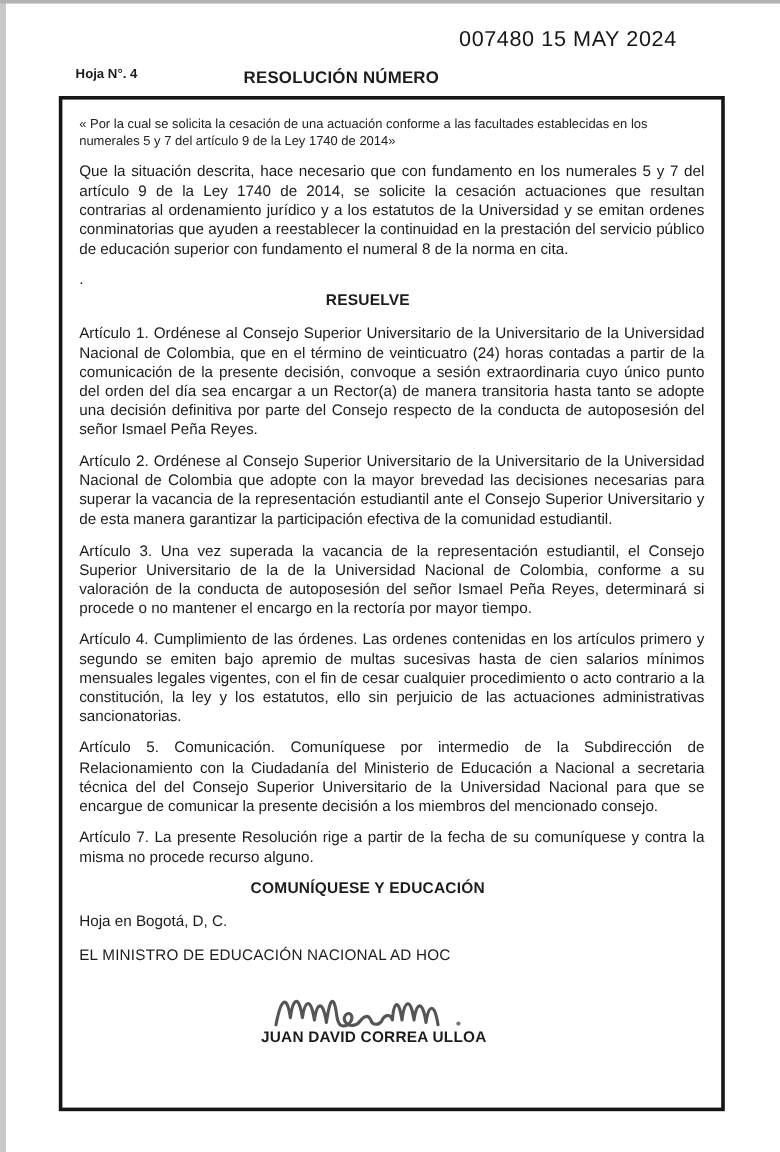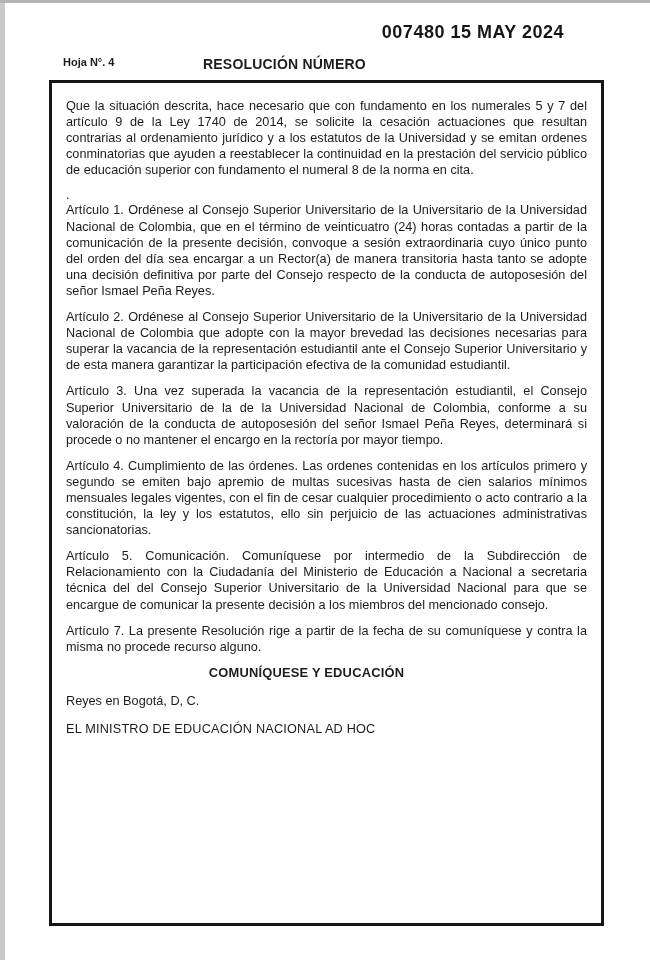--- a/index.html
+++ b/index.html
@@ -25,21 +25,21 @@
     position: absolute;
     left: 0; top: 0;
     width: 650px; height: 3px;
     background: #b3b3b3;
   }
   .stamp {
     position: absolute;
     top: 22px;
     right: 86px;
     font-size: 18px;
-    font-weight: bold;
+    font-weight: normal;
     letter-spacing: 0.5px;
     color: #161616;
     white-space: nowrap;
   }
   .sheet-label {
     position: absolute;
     top: 56px;
     left: 63px;
     font-size: 11px;
     font-weight: bold;
@@ -129,38 +129,52 @@
 
 <div class="scan-edge-left"></div>
 <div class="scan-edge-top"></div>
 
 <div class="stamp">007480 15 MAY 2024</div>
 <div class="sheet-label">Hoja N°. 4</div>
 <div class="resolution-label">RESOLUCIÓN NÚMERO</div>
 
 <div class="doc-box">
 
+  <p class="quote">« Por la cual se solicita la cesación de una actuación conforme a las facultades establecidas en los numerales 5 y 7 del artículo 9 de la Ley 1740 de 2014»</p>
 
   <p class="para">Que la situación descrita, hace necesario que con fundamento en los numerales 5 y 7 del artículo 9 de la Ley 1740 de 2014, se solicite la cesación actuaciones que resultan contrarias al ordenamiento jurídico y a los estatutos de la Universidad y se emitan ordenes conminatorias que ayuden a reestablecer la continuidad en la prestación del servicio público de educación superior con fundamento el numeral 8 de la norma en cita.</p>
 
   <p class="dot-line">.</p>
 
+  <p class="heading-center">RESUELVE</p>
 
   <p class="para"><span class="article-label">Artículo 1. Ordénese</span><span> al Consejo Superior Universitario de la Universitario de la Universidad Nacional de Colombia, que en el término de veinticuatro (24) horas contadas a partir de la comunicación de la presente decisión, convoque a sesión extraordinaria cuyo único punto del orden del día sea encargar a un Rector(a) de manera transitoria hasta tanto se adopte una decisión definitiva por parte del Consejo respecto de la conducta de autoposesión del señor Ismael Peña Reyes.</span></p>
 
   <p class="para"><span class="article-label">Artículo 2. Ordénese</span><span> al Consejo Superior Universitario de la Universitario de la Universidad Nacional de Colombia que adopte con la mayor brevedad las decisiones necesarias para superar la vacancia de la representación estudiantil ante el Consejo Superior Universitario y de esta manera garantizar la participación efectiva de la comunidad estudiantil.</span></p>
 
   <p class="para"><span class="article-label">Artículo 3.</span><span> Una vez superada la vacancia de la representación estudiantil, el Consejo Superior Universitario de la de la Universidad Nacional de Colombia, conforme a su valoración de la conducta de autoposesión del señor Ismael Peña Reyes, determinará si procede o no mantener el encargo en la rectoría por mayor tiempo.</span></p>
 
   <p class="para"><span class="article-label">Artículo 4. Cumplimiento de las órdenes.</span><span> Las ordenes contenidas en los artículos primero y segundo se emiten bajo apremio de multas sucesivas hasta de cien salarios mínimos mensuales legales vigentes, con el fin de cesar cualquier procedimiento o acto contrario a la constitución, la ley y los estatutos, ello sin perjuicio de las actuaciones administrativas sancionatorias.</span></p>
 
   <p class="para"><span class="article-label">Artículo 5. Comunicación.</span><span> Comuníquese por intermedio de la Subdirección de Relacionamiento con la Ciudadanía del Ministerio de Educación a Nacional a secretaria técnica del del Consejo Superior Universitario de la Universidad Nacional para que se encargue de comunicar la presente decisión a los miembros del mencionado consejo.</span></p>
 
   <p class="para"><span class="article-label">Artículo 7.</span><span> La presente Resolución rige a partir de la fecha de su comuníquese y contra la misma no procede recurso alguno.</span></p>
 
   <p class="heading-center">COMUNÍQUESE Y EDUCACIÓN</p>
 
-  <p class="place-line">Reyes en Bogotá, D, C.</p>
+  <p class="place-line">Hoja en Bogotá, D, C.</p>
 
   <p class="minister-line">EL MINISTRO DE EDUCACIÓN NACIONAL AD HOC</p>
 
+  <div class="signature-block">
+    <svg class="signature-svg" width="180" height="44" viewBox="0 0 180 44">
+      <path d="M8,36 C12,14 17,10 20,30 C22,14 27,10 30,30 C32,16 37,12 40,32
+               C42,18 47,14 50,34 C52,20 55,8 58,24 C59,32 60,37 64,37
+               C70,37 73,30 70,27 C67,25 63,30 66,34 C69,38 75,37 78,33
+               C81,29 85,27 87,32 C88,36 93,37 96,33 C98,28 103,26 105,32
+               C106,18 110,12 113,32 C115,16 120,12 123,32 C125,18 130,14 133,34
+               C135,20 140,16 143,36" fill="none" stroke="#555555" stroke-width="2.6" stroke-linecap="round" stroke-linejoin="round"></path>
+      <circle cx="160" cy="35" r="1.8" fill="#777777"></circle>
+    </svg>
+    <div class="signatory-name">JUAN DAVID CORREA ULLOA</div>
+  </div>
 
 </div>
 
 </body></html>

